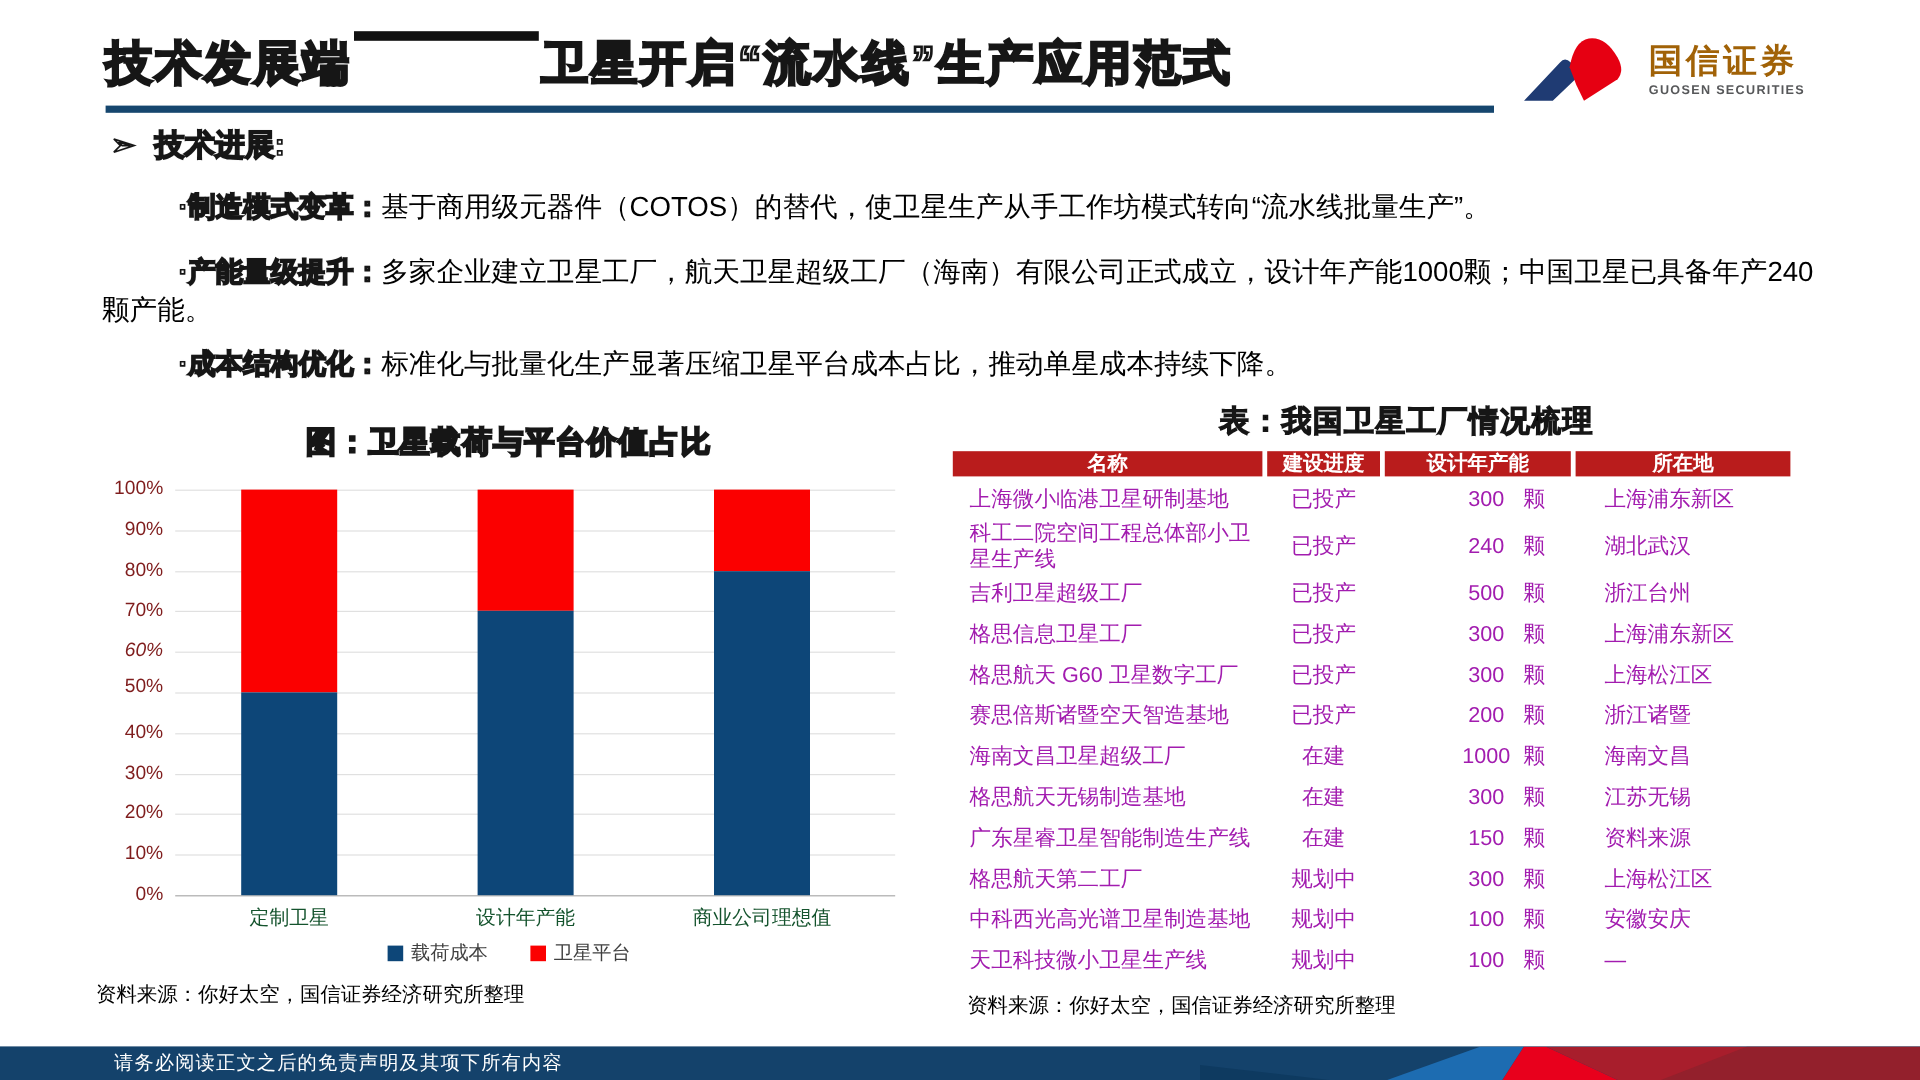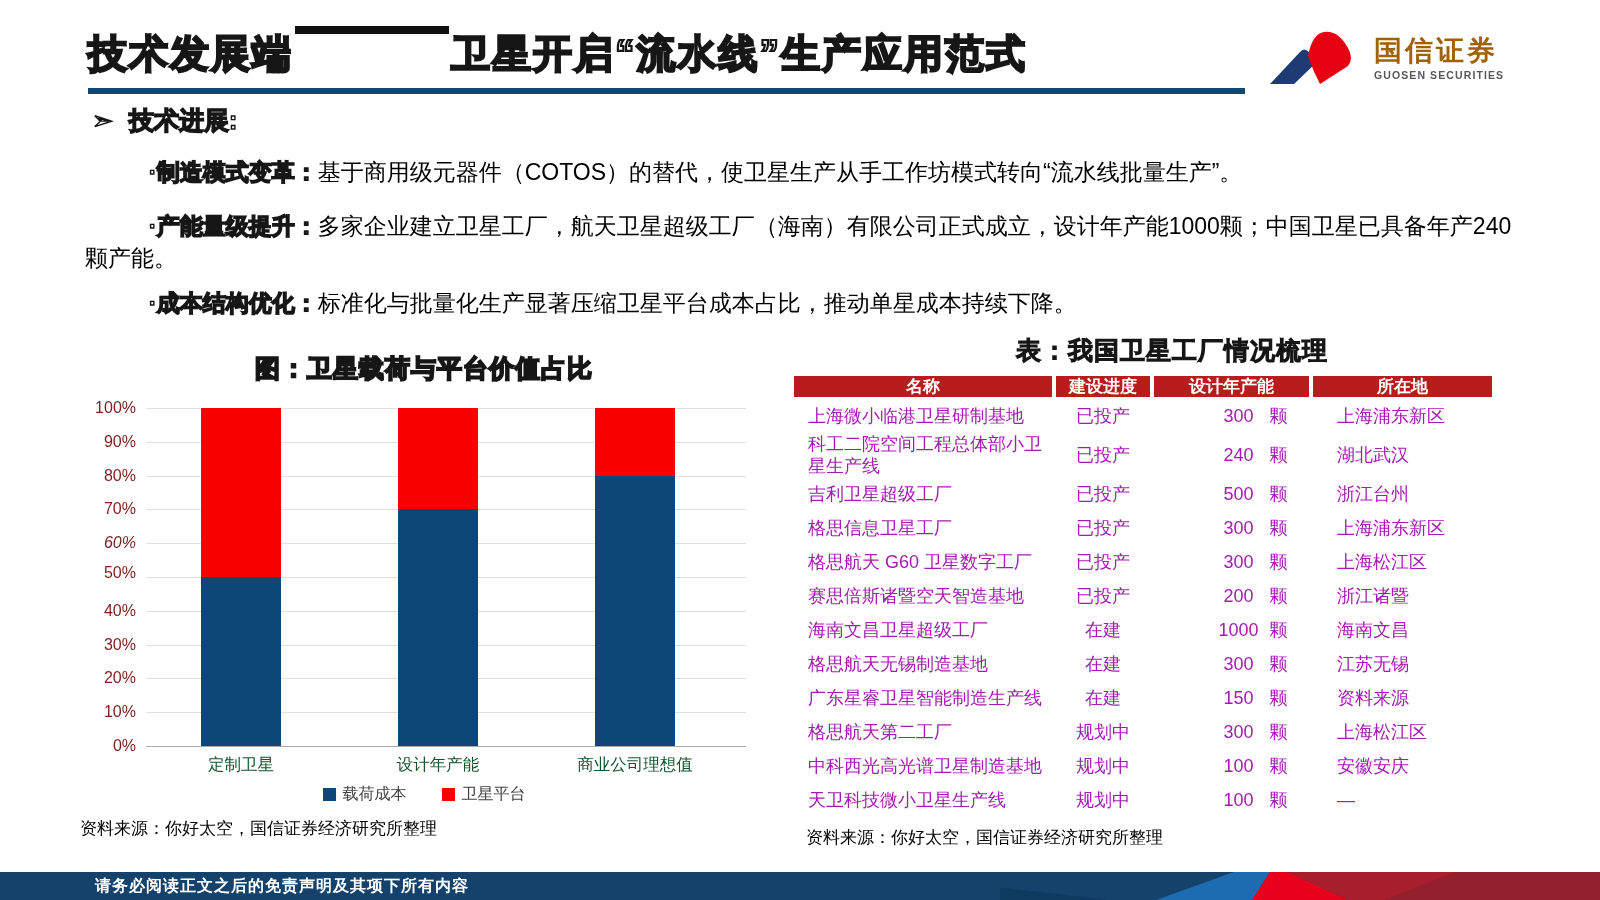--- a/index.html
+++ b/index.html
@@ -63,21 +63,21 @@
   .td.name{padding-left:14px;box-sizing:border-box;line-height:22px;}
   .td.status{text-align:center;}
   .td.cap{display:flex;justify-content:center;align-items:baseline;}
   .td.cap .num{display:inline-block;width:46px;text-align:center;margin-left:40px;}
   .td.cap .unit{margin-left:8px;}
   .td.loc{padding-left:24px;box-sizing:border-box;}
 
   
   .footer{position:absolute;left:0;bottom:0;width:1600px;height:28px;background:#14426B;}
   .footer-text{position:absolute;left:95px;top:0;height:28px;display:flex;align-items:center;
-               color:#fff;font-size:16px;letter-spacing:1px;z-index:3;font-weight:bold;}
+               color:#fff;font-size:16px;letter-spacing:1px;z-index:3;}
   .decor{position:absolute;right:0;top:0;width:600px;height:100%;}
   .decor div{position:absolute;inset:0;}
   .d-navy2{background:#0E3A60;clip-path:polygon(0 55%,18% 100%,0 100%);}
   .d-blue{background:#1D6CB1;clip-path:polygon(39% 0,45% 0,42% 100%,26% 100%);}
   .d-red1{background:#E8001C;clip-path:polygon(45% 0,48% 0,58% 100%,42% 100%);}
   .d-red2{background:#A81E2C;clip-path:polygon(48% 0,100% 0,100% 100%,58% 100%);}
   .d-red3{background:#93202C;clip-path:polygon(76% 0,100% 0,100% 100%,64% 100%);}
 </style>
 </head>
 <body>

